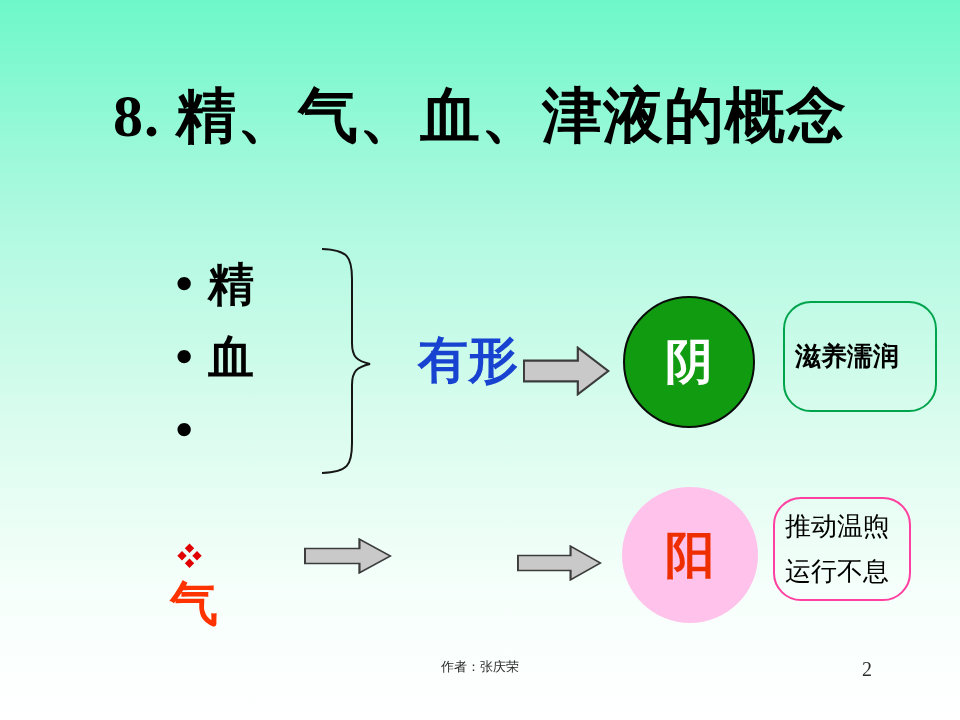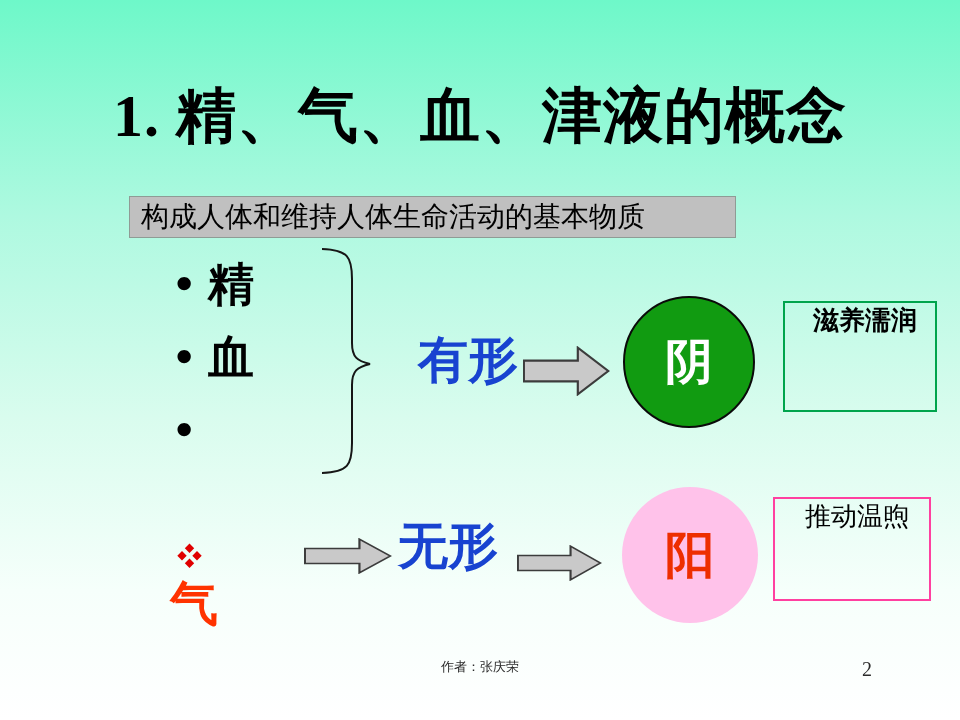--- a/index.html
+++ b/index.html
@@ -90,35 +90,36 @@
     left: 622px; top: 487px;
     width: 136px; height: 136px;
     background: #ffc2ea;
     color: #ee2e00;
     font-size: 50px;
   }
 
   .note-box {
     box-sizing: border-box;
     display: flex;
-    flex-direction: row;
+    flex-direction: column;
     justify-content: space-evenly;
     padding-left: 10px;
     font-size: 26px;
     white-space: nowrap;
+    border-radius: 28px;
   }
   .note-yin {
     left: 783px; top: 301px;
     width: 154px; height: 111px;
     border: 2px solid #00a44c;
     font-weight: bold;
   }
   .note-yang {
     left: 773px; top: 497px;
-    width: 158px; height: 104px;
+    width: 138px; height: 104px;
     border: 2px solid #ff40a0;
     font-weight: normal;
   }
 
   .diamond-bullet { left: 177px; top: 543px; }
   .qi-label {
     left: 170px; top: 574px;
     font-size: 48px;
     font-weight: bold;
     color: #ff3300;
@@ -135,25 +136,22 @@
     left: 862px; top: 658px;
     font-size: 20px;
     color: #2b2b2b;
   }
 </style>
 </head>
 <body>
 
 <div class="slide">
 
-  <h1 class="abs title">1. 精、气、血、津液的概念</h1>
-
-  <div class="abs subtitle-box">
-    <span>构成人体和维持人体生命活动的基本物质</span>
-  </div>
+  <h1 class="abs title">8. 精、气、血、津液的概念</h1>
+
 
   <div class="abs bullet-row bullet-1">
     <span class="marker">•</span>
     <span>精</span>
   </div>
   <div class="abs bullet-row bullet-2">
     <span class="marker">•</span>
     <span>血</span>
   </div>
   <div class="abs bullet-row bullet-3">
@@ -184,30 +182,30 @@
              M19.2 7.7 L23.7 12.2 L19.2 16.7 L14.7 12.2 Z
              M12 14.9 L16.5 19.4 L12 23.9 L7.5 19.4 Z" fill="#e00000"></path>
   </svg>
 
   <div class="abs qi-label">气</div>
 
   <svg class="abs arrow-2" width="88" height="36" viewBox="0 0 100 58" preserveAspectRatio="none">
     <polygon points="1,17 63,17 63,2 98,29 63,56 63,41 1,41" fill="#c9c9c9" stroke="#3c3c3c" stroke-width="2.5" stroke-linejoin="miter"></polygon>
   </svg>
 
-  <div class="abs form-label form-wu">无形</div>
 
   <svg class="abs arrow-3" width="85" height="36" viewBox="0 0 100 58" preserveAspectRatio="none">
     <polygon points="1,17 63,17 63,2 98,29 63,56 63,41 1,41" fill="#c9c9c9" stroke="#3c3c3c" stroke-width="2.5" stroke-linejoin="miter"></polygon>
   </svg>
 
   <div class="abs circle circle-yang">
     <span>阳</span>
   </div>
 
   <div class="abs note-box note-yang">
     <span>推动温煦</span>
+    <span>运行不息</span>
   </div>
 
   <div class="abs footer-author">作者：张庆荣</div>
   <div class="abs page-number">2</div>
 
 </div>
 
 </body></html>

